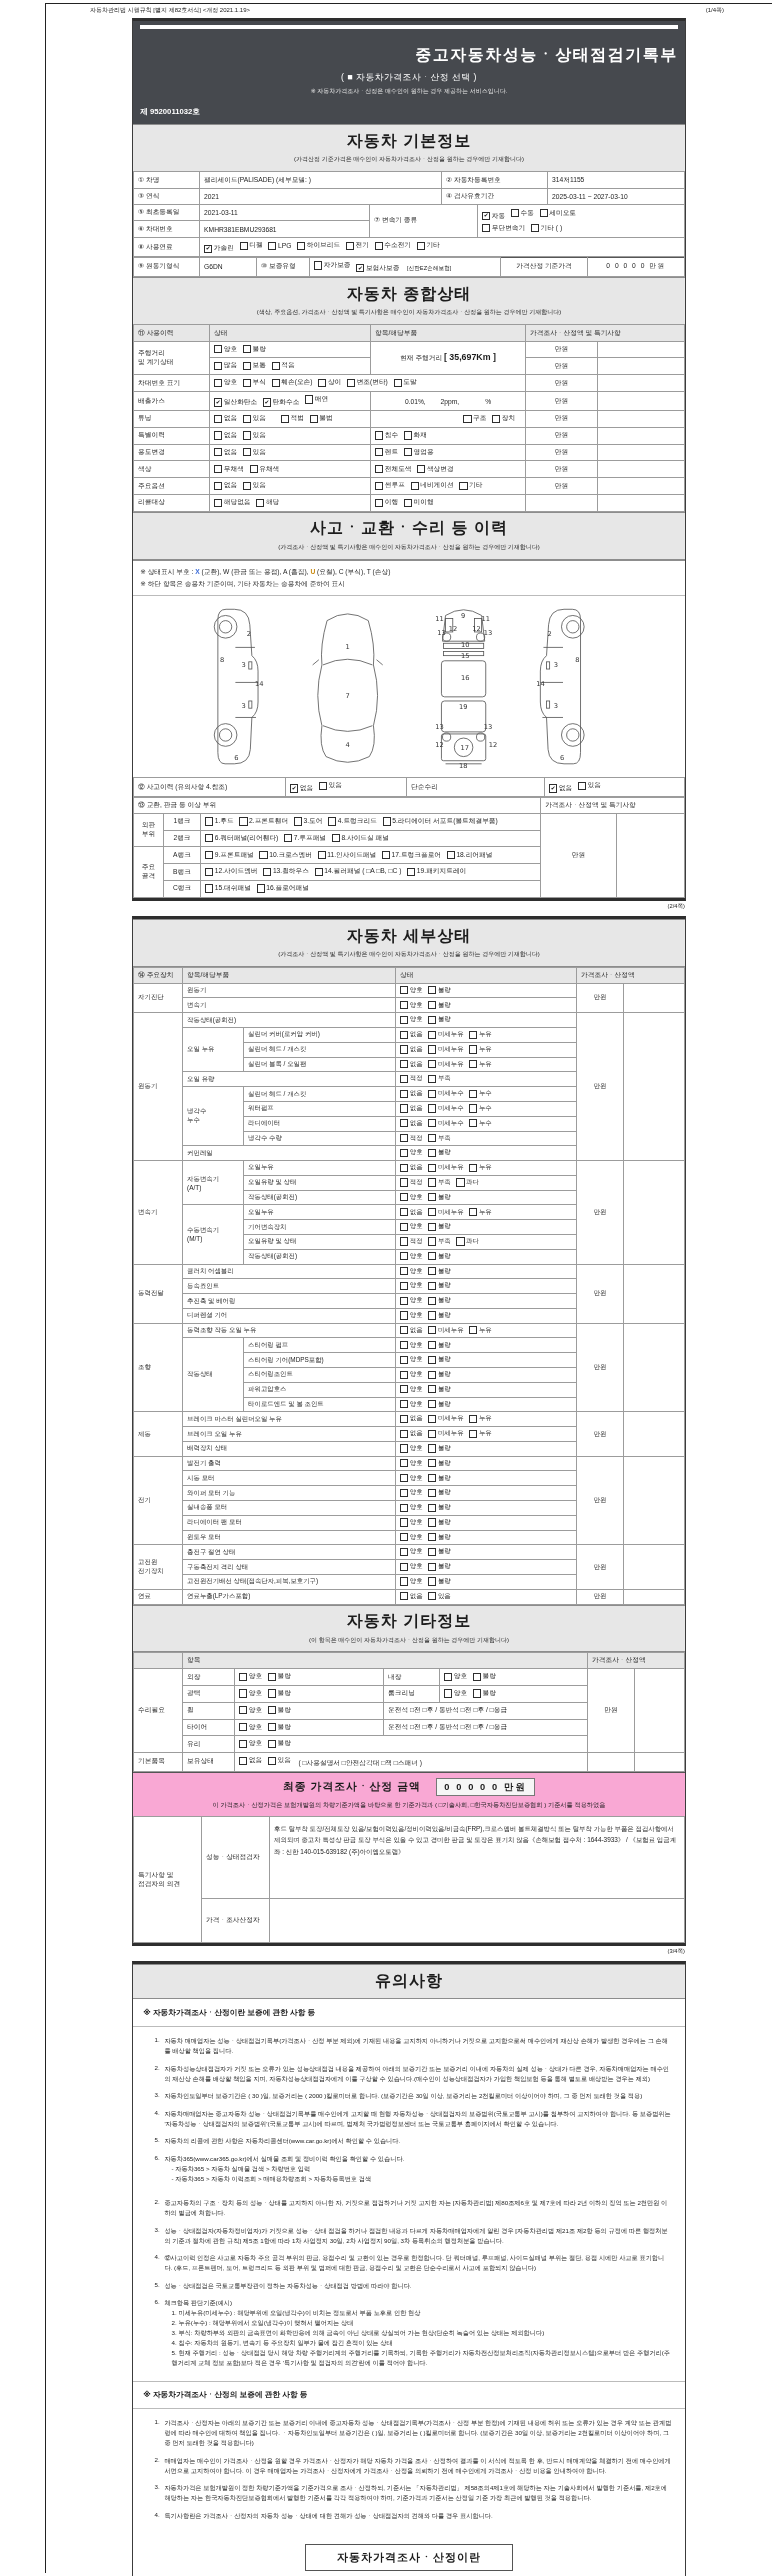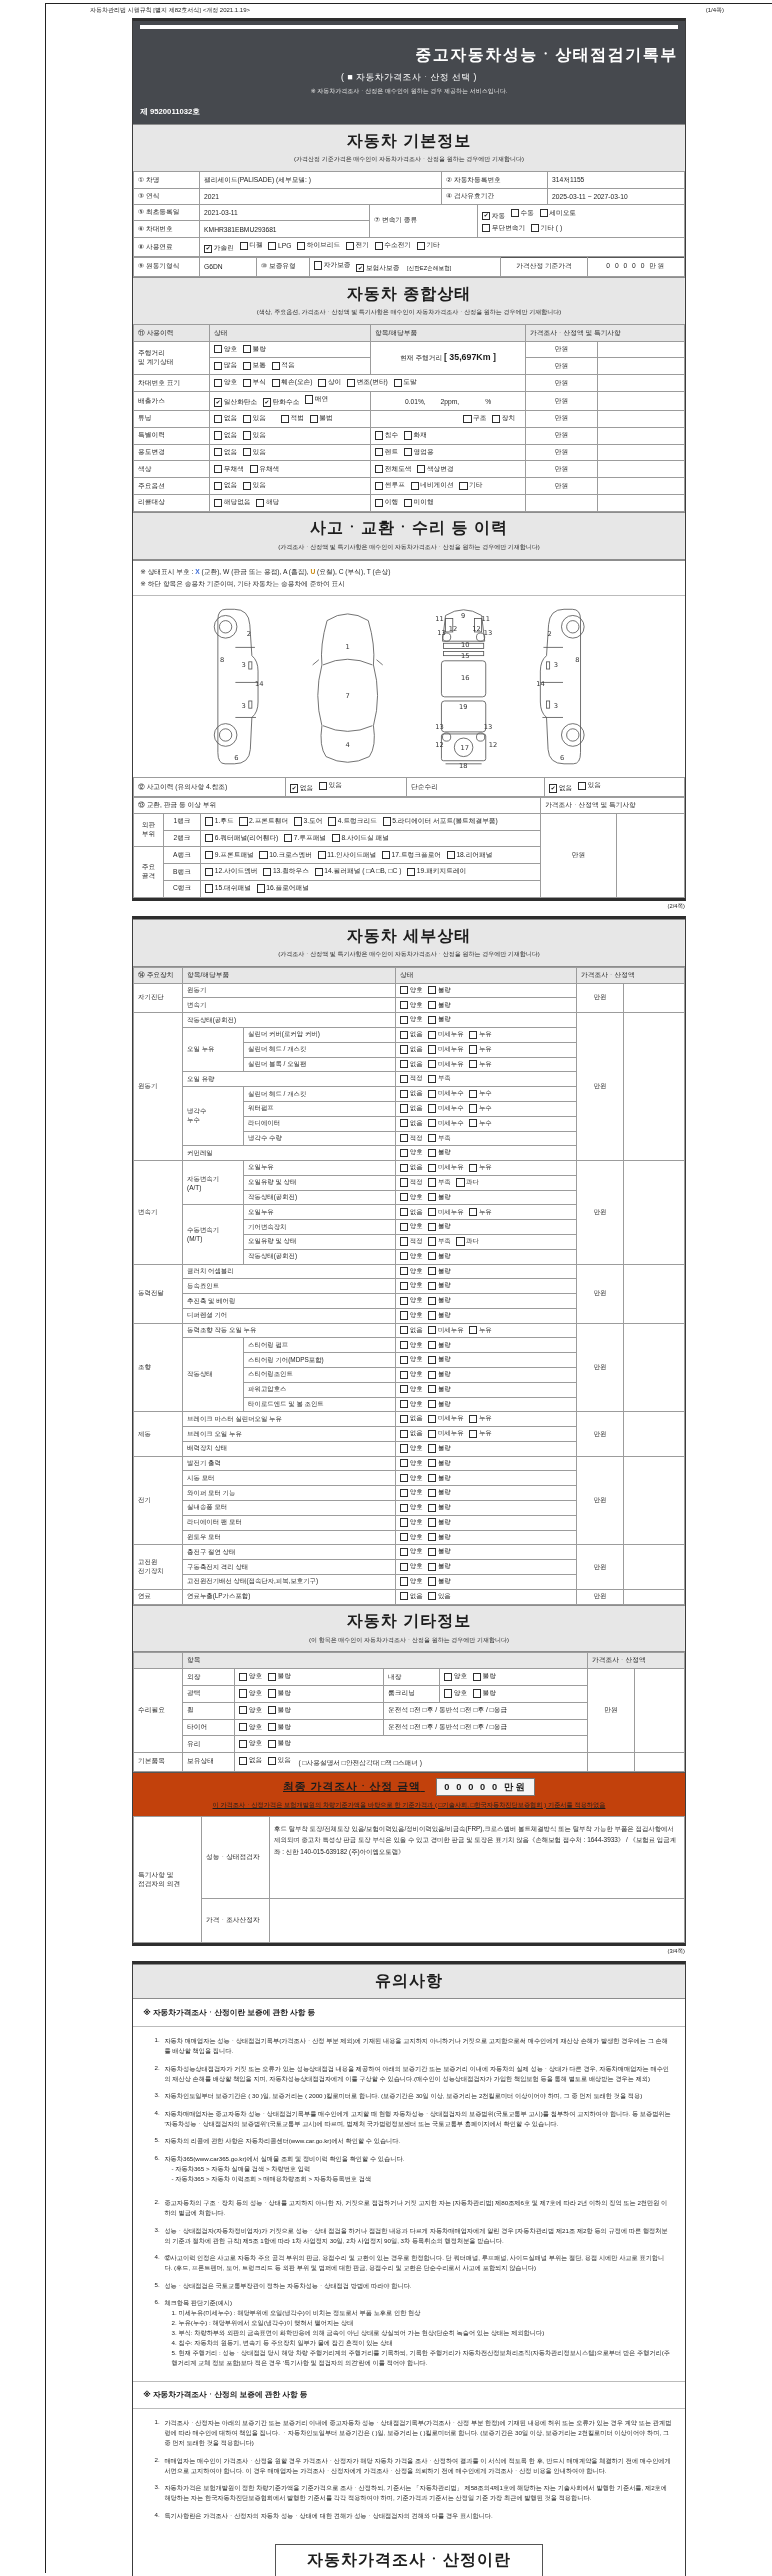--- a/index.html
+++ b/index.html
@@ -33,33 +33,33 @@
   .ck{display:inline-flex;align-items:center;margin-right:5.7px;white-space:nowrap;}
   .ck .bx{width:6.2px;height:6.2px;border:1px solid #2e2e2e;display:inline-flex;align-items:center;justify-content:center;margin-right:1.5px;font-size:5.7px;font-weight:bold;line-height:1;background:#fff;color:#111;flex:none;}
   .gap18{display:inline-block;width:9.3px;}
   
   table.det td{font-size:6.4px;padding:2.1px 4.1px;}
   
   .legend{border-top:0.5px solid #8d8d8d;padding:5.2px 7.2px;font-size:6.7px;line-height:1.8;background:#fff;}
   .diagwrap{border-top:0.5px solid #bbb;padding:4.1px 0 5.2px;text-align:center;background:#fff;}
   svg text{font-family:"DejaVu Sans",sans-serif;}
   
-  .finalbox{border-top:1px solid #555;border-bottom:0.5px solid #8d8d8d;background:#c2410c;text-align:center;padding:5.2px 0 6.2px;text-decoration:underline;}
+  .finalbox{border-top:1px solid #555;border-bottom:0.5px solid #8d8d8d;background:#f9a8d4;text-align:center;padding:5.2px 0 6.2px;}
   .fp-line{font-size:10.8px;font-weight:bold;letter-spacing:1px;}
   .fp-val{display:inline-block;border:0.5px solid #777;background:#f6f6f6;padding:1.5px 7.2px;margin-left:11.3px;font-size:9.3px;letter-spacing:2.1px;}
   .fp-note{font-size:6.2px;margin-top:4.6px;}
   
   .nsec-title{font-size:7.7px;font-weight:bold;padding:8.2px 10.3px;border-bottom:0.5px solid #bbb;}
   .nlist{padding:9.3px 13.4px 5.2px;}
   .ni{display:flex;margin-bottom:7.7px;}
   .ni .nn{width:13.4px;text-align:right;margin-right:4.6px;font-size:6.2px;flex:none;}
   .ni .nt{font-size:6.2px;line-height:1.6;}
   .ni .ns{font-size:6.2px;line-height:1.6;margin-left:7.2px;}
   .nbox{margin:10.3px auto 11.3px;text-align:center;}
-  .nbox-title{display:inline-block;border:1px solid #555;padding:5.2px 31px;font-size:16px;font-weight:bold;letter-spacing:1px;}
+  .nbox-title{display:inline-block;border:1px solid #555;padding:5.2px 31px;font-size:11px;font-weight:bold;letter-spacing:1px;}
   .nbox-text{width:464px;margin:7.2px auto 0;font-size:6.4px;line-height:1.8;text-align:left;border-left:1px solid #777;border-right:1px solid #777;padding:2.1px 11.3px;white-space:pre-line;}
 </style>
 </head>
 <body>
 
 <div class="scan-v"></div>
 <div class="scan-h"></div>
 
 <div class="topbar">
   <span>자동차관리법 시행규칙 [별지 제82호서식] &lt;개정 2021.1.19&gt;</span>

